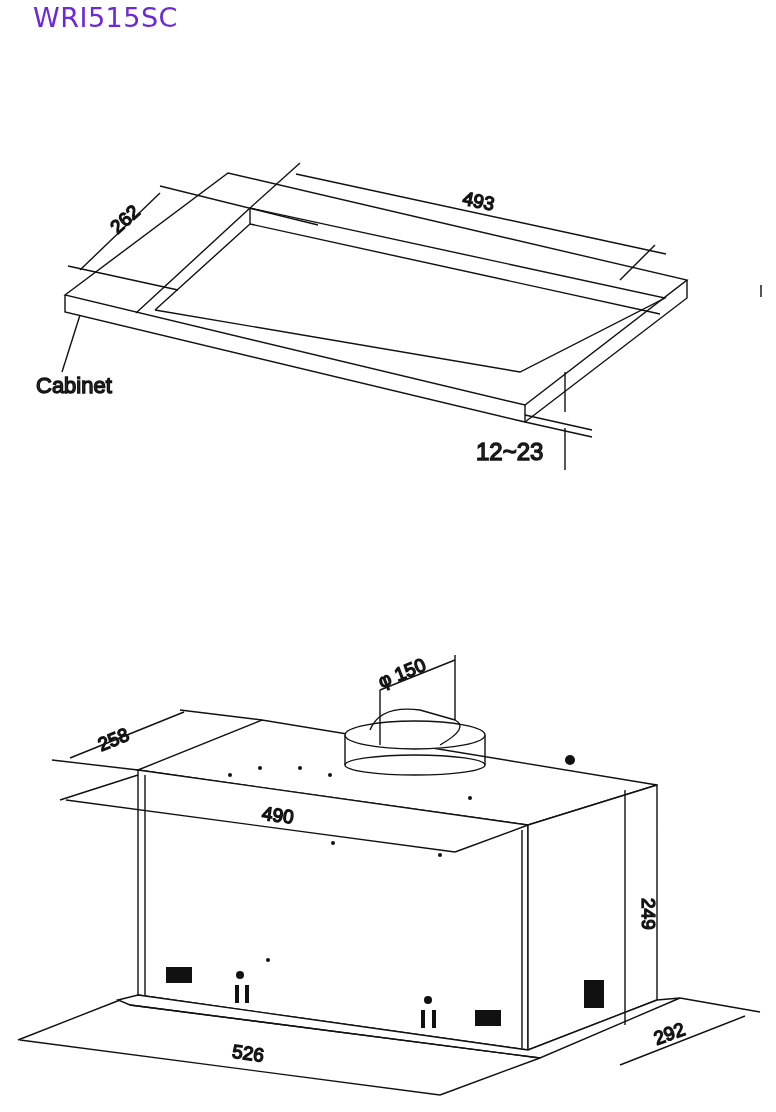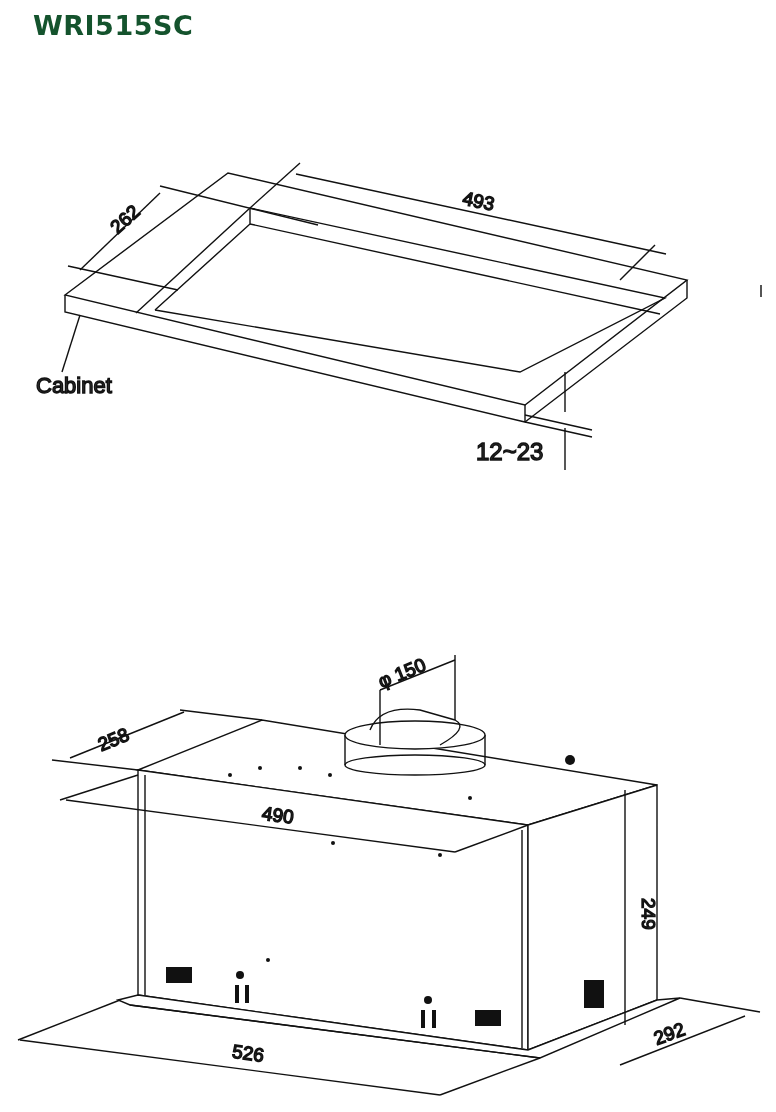--- a/index.html
+++ b/index.html
@@ -1,17 +1,17 @@
 <!DOCTYPE html>
 <html><head>
 <meta charset="utf-8">
 <style>
   html,body{margin:0;padding:0;background:#fff;}
   body{width:776px;height:1112px;position:relative;overflow:hidden;font-family:"Liberation Sans",sans-serif;}
-  .title{position:absolute;left:33px;top:10px;font-family:"DejaVu Sans",sans-serif;font-size:27px;color:#14532d;letter-spacing:0.5px;font-weight:700;}
+  .title{position:absolute;left:33px;top:2px;font-family:"DejaVu Sans",sans-serif;font-size:27px;color:#6d28d9;letter-spacing:0.5px;font-weight:400;}
   svg{position:absolute;left:0;top:0;}
   .dim{font-family:"Liberation Sans",sans-serif;fill:#333;}
 </style>
 </head>
 <body>
 
 <div class="title">WRI515SC</div>
 
 <svg width="776" height="1112" viewBox="0 0 776 1112" stroke="#111" fill="none" stroke-width="1.4">
 

